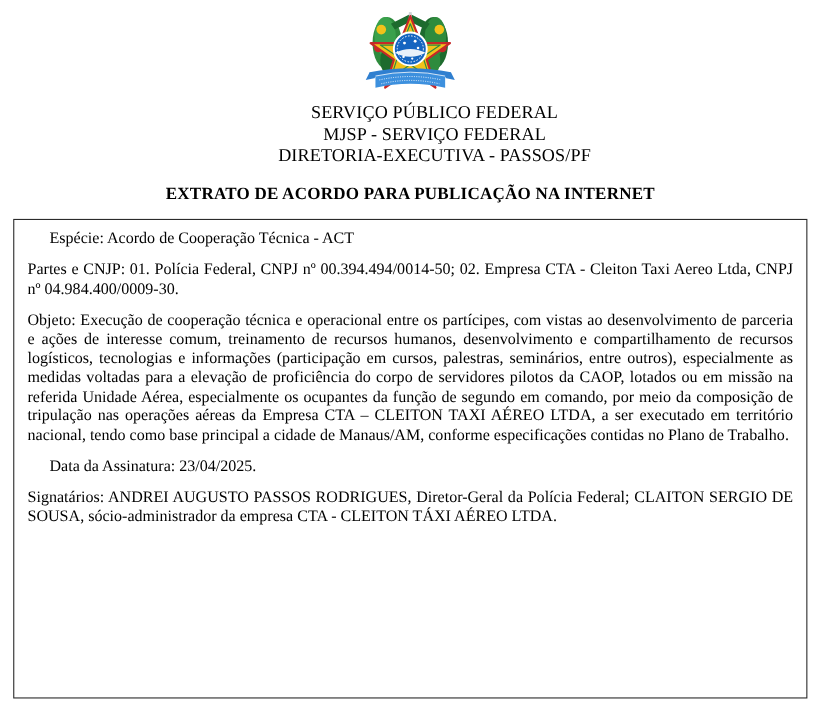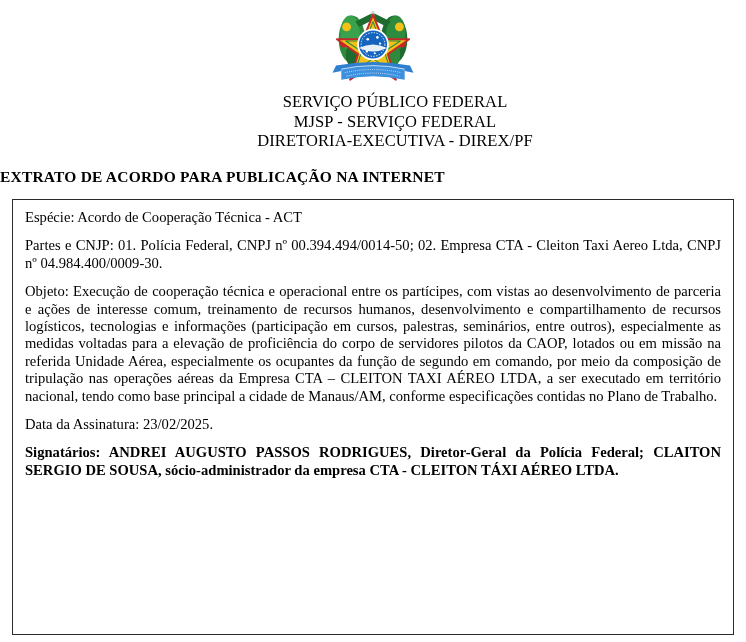--- a/index.html
+++ b/index.html
@@ -40,21 +40,21 @@
     text-align: center;
     font-size: 16.5px;
     line-height: 19.5px;
     letter-spacing: 0.1px;
     margin-left: 44px;
   }
   .header-lines div {
     white-space: nowrap;
   }
   .doc-title {
-    text-align: left;
+    text-align: center;
     font-weight: bold;
     font-size: 15.5px;
     letter-spacing: 0.2px;
     margin-top: 17px;
     margin-bottom: 15px;
   }
   
   .box {
     position: absolute;
     left: 12px;
@@ -69,24 +69,24 @@
   .para {
     font-size: 14.6px;
     line-height: 17.4px;
     text-align: justify;
     text-justify: inter-word;
     margin: 0 0 11px 0;
     hyphens: none;
   }
   .para:last-child {
     margin-bottom: 0;
-    font-weight: bold;
   }
   .para.single {
     text-align: left;
+    margin-left: 20px;
   }
 </style>
 </head>
 <body>
 
 <div class="page">
 
   <div class="emblem-wrap">
     <svg class="emblem" viewBox="0 0 100 100">
 
@@ -124,26 +124,26 @@
       <path d="M18 78 Q50 71 82 78" fill="none" stroke="#ffffff" stroke-width="0.9" stroke-dasharray="1 1.4"></path>
       <path d="M20 82 Q50 75 80 82" fill="none" stroke="#ffffff" stroke-width="0.9" stroke-dasharray="1 1.4"></path>
       <path d="M8 70 L4 78 L14 76 Z" fill="#2f7fd0"></path>
       <path d="M92 70 L96 78 L86 76 Z" fill="#2f7fd0"></path>
     </svg>
   </div>
 
   <div class="header-lines">
     <div>SERVIÇO PÚBLICO FEDERAL</div>
     <div>MJSP - SERVIÇO FEDERAL</div>
-    <div>DIRETORIA-EXECUTIVA - DIREX/PF</div>
+    <div>DIRETORIA-EXECUTIVA - PASSOS/PF</div>
   </div>
 
   <div class="doc-title">EXTRATO DE ACORDO PARA PUBLICAÇÃO NA INTERNET</div>
 
   <div class="box">
     <p class="para single">Espécie: Acordo de Cooperação Técnica - ACT</p>
     <p class="para">Partes e CNJP: 01. Polícia Federal, CNPJ nº 00.394.494/0014-50; 02. Empresa CTA - Cleiton Taxi Aereo Ltda, CNPJ nº 04.984.400/0009-30.</p>
     <p class="para">Objeto: Execução de cooperação técnica e operacional entre os partícipes, com vistas ao desenvolvimento de parceria e ações de interesse comum, treinamento de recursos humanos, desenvolvimento e compartilhamento de recursos logísticos, tecnologias e informações (participação em cursos, palestras, seminários, entre outros), especialmente as medidas voltadas para a elevação de proficiência do corpo de servidores pilotos da CAOP, lotados ou em missão na referida Unidade Aérea, especialmente os ocupantes da função de segundo em comando, por meio da composição de tripulação nas operações aéreas da Empresa CTA – CLEITON TAXI AÉREO LTDA, a ser executado em território nacional, tendo como base principal a cidade de Manaus/AM, conforme especificações contidas no Plano de Trabalho.</p>
-    <p class="para single">Data da Assinatura: 23/02/2025.</p>
+    <p class="para single">Data da Assinatura: 23/04/2025.</p>
     <p class="para">Signatários: ANDREI AUGUSTO PASSOS RODRIGUES, Diretor-Geral da Polícia Federal; CLAITON SERGIO DE SOUSA, sócio-administrador da empresa CTA - CLEITON TÁXI AÉREO LTDA.</p>
   </div>
 
 </div>
 
 </body></html>

